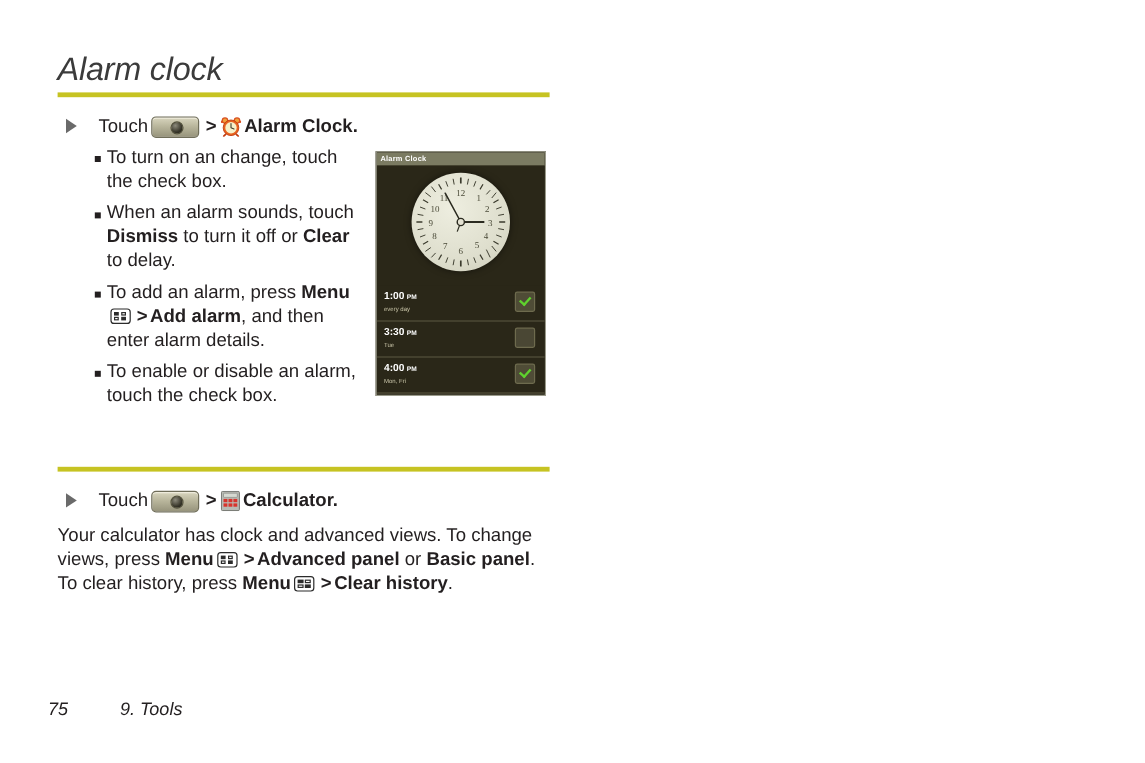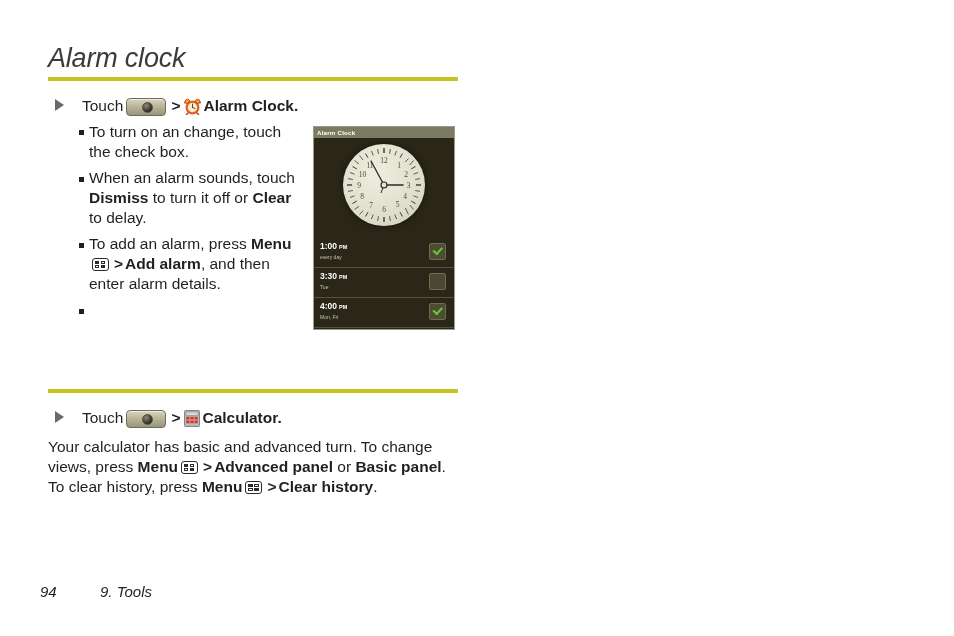--- a/index.html
+++ b/index.html
@@ -250,20 +250,24 @@
   </div>
 
   <div class="sq-bullet" style="left:79px; top:243px;"></div>
   <div class="para" style="left:89px; top:234px; width:218px;">
     <span>To add an alarm, press</span>
     <span class="bold">Menu</span><span class="icon-inline ic-menu"><i class="m1"></i><i class="m2"></i><i class="m3"></i><i class="m4"></i></span><span class="gt">&gt;</span><span class="bold">Add alarm</span><span>, and</span>
     <span>then enter alarm details.</span>
   </div>
 
   <div class="sq-bullet" style="left:79px; top:309px;"></div>
+  <div class="para" style="left:89px; top:300px; width:225px;">
+    <span>To enable or disable an</span>
+    <span>alarm, touch the check box.</span>
+  </div>
 
   <div class="device">
     <div class="device-titlebar">Alarm Clock</div>
 
     <div class="clock-area">
       <div class="clock-face">
         <svg viewBox="0 0 82 82" width="82" height="82">
           <g stroke="#3a3a2c">
             <line x1="41" y1="4" x2="41" y2="9" stroke-width="1.4"></line>
             <line x1="41" y1="73" x2="41" y2="78" stroke-width="1.4"></line>
@@ -359,22 +363,22 @@
           <rect x="12.8" y="13.5" width="6.5" height="5.5" fill="#d8342c"></rect>
           <rect x="21" y="13.5" width="6.5" height="5.5" fill="#d8342c"></rect>
           <rect x="4.5" y="21" width="6.5" height="5.5" fill="#d8342c"></rect>
           <rect x="12.8" y="21" width="6.5" height="5.5" fill="#d8342c"></rect>
           <rect x="21" y="21" width="6.5" height="5.5" fill="#d8342c"></rect>
         </svg>
       </span><span class="bold">Calculator.</span>
   </div>
 
   <div class="para" style="left:48px; top:437px; width:400px;">
-    <span>Your calculator has basic and advanced turn. To</span>
+    <span>Your calculator has clock and advanced views. To</span>
     <span>change views, press </span><span class="bold">Menu</span><span class="icon-inline ic-menu"><i class="m1"></i><i class="m2"></i><i class="m3"></i><i class="m4"></i></span><span class="gt">&gt;</span><span class="bold">Advanced panel</span><span> or</span>
     <span class="bold">Basic panel</span><span>. To clear history, press </span><span class="bold">Menu</span><span class="icon-inline ic-menu"><i class="m1"></i><i class="m2"></i><i class="m3"></i><i class="m4"></i></span><span class="gt">&gt;</span><span class="bold">Clear</span>
     <span class="bold">history</span><span>.</span>
   </div>
 
-  <div class="footer" style="left:40px; top:583px;">94</div>
+  <div class="footer" style="left:40px; top:583px;">75</div>
   <div class="footer" style="left:100px; top:583px;">9. Tools</div>
 
 </div>
 
 </body></html>

